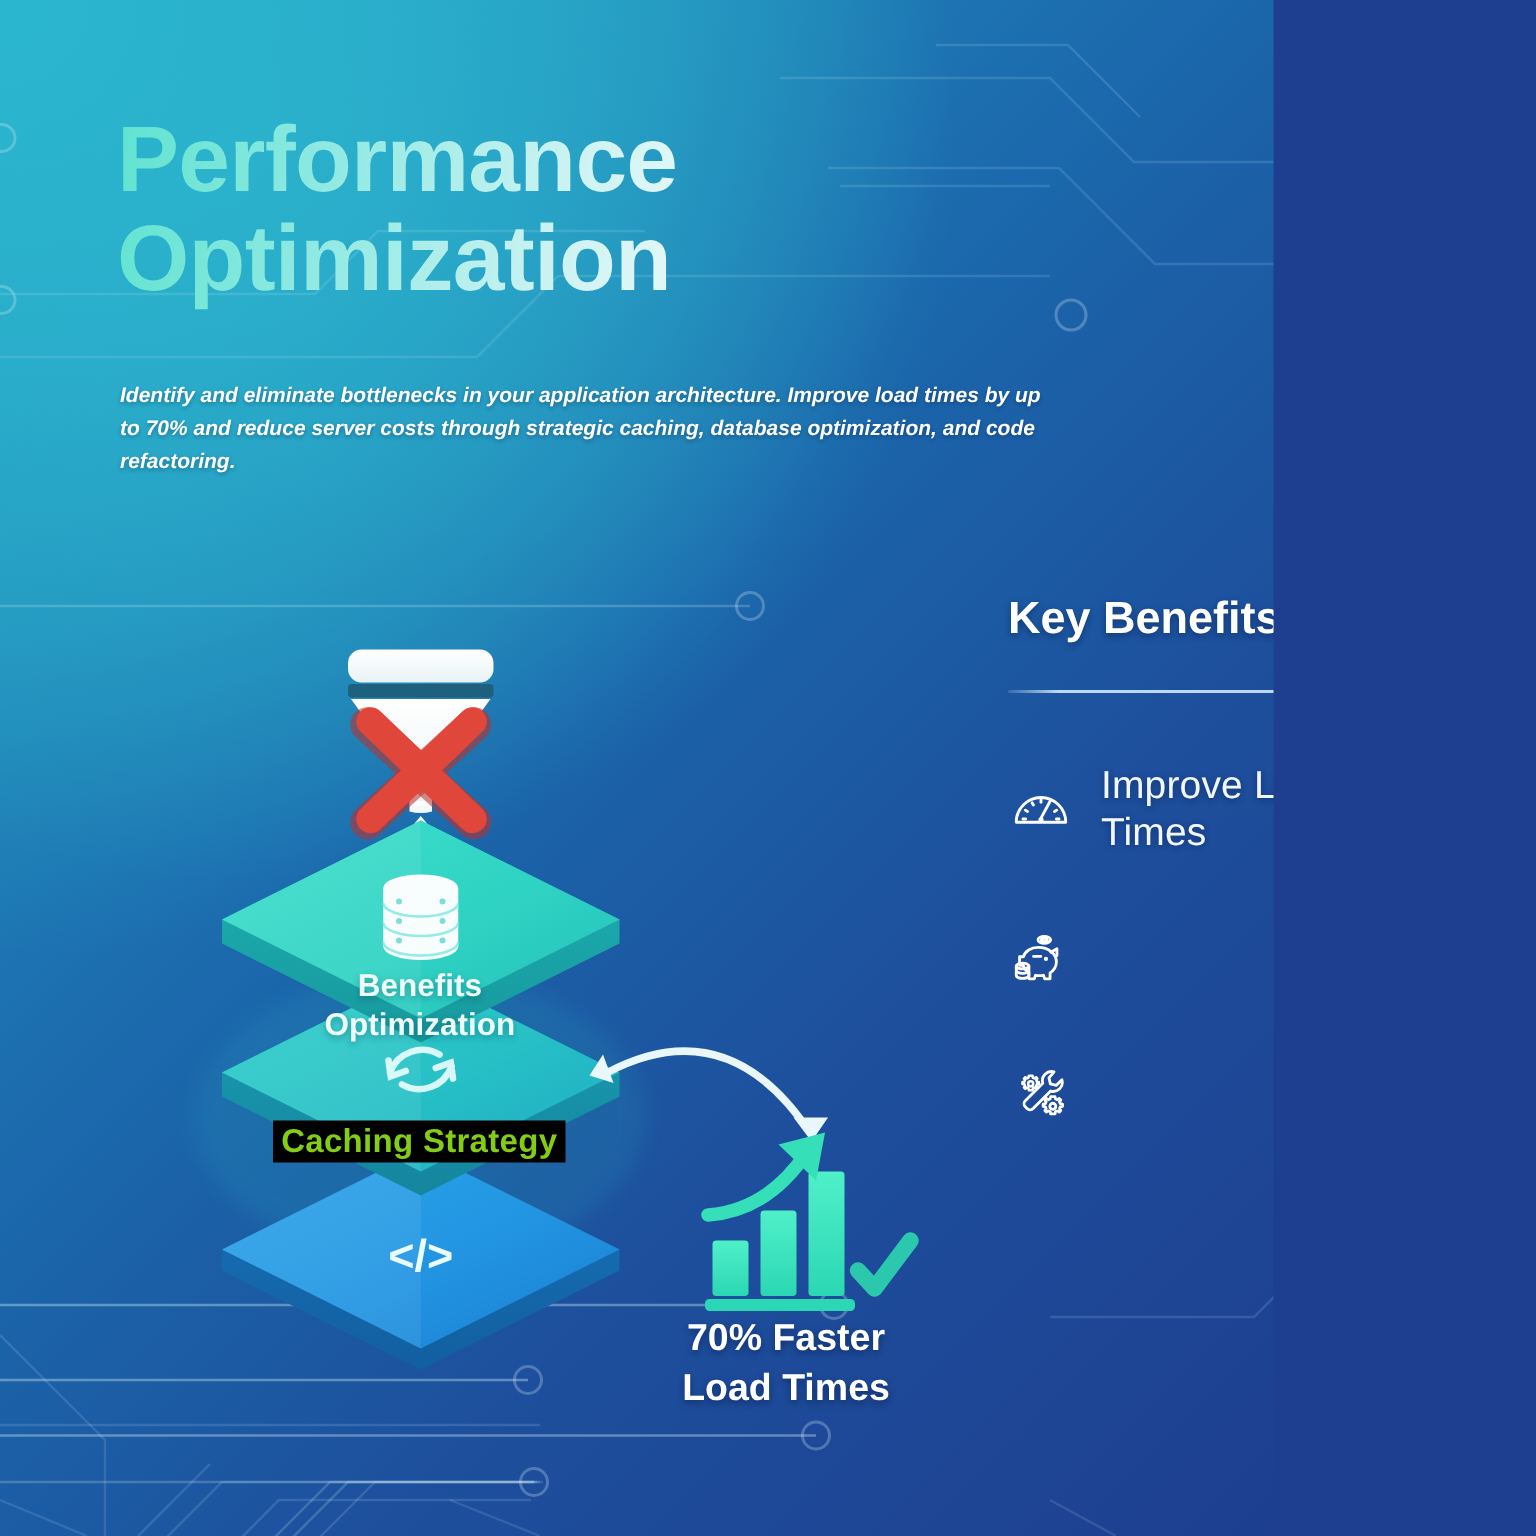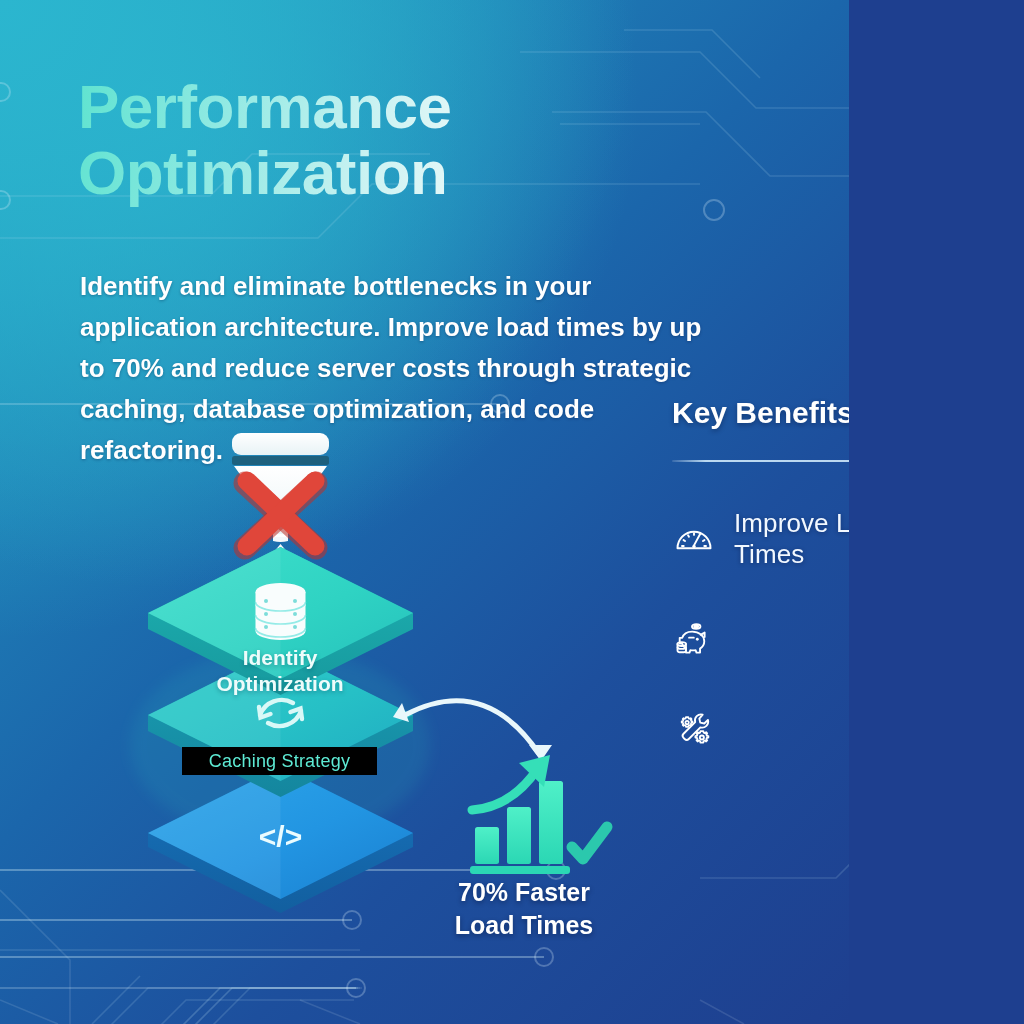--- a/index.html
+++ b/index.html
@@ -35,27 +35,28 @@
     -webkit-background-clip:text;
     background-clip:text;
     color:transparent;
     -webkit-text-fill-color:transparent;
     text-shadow:none;
   }
   #title .l2 { display:block; }
 
   
   #lede {
-    position:absolute; left:80px; top:266px;
+    position:absolute; left:80px; top:252px;
     width:625px;
     color:#ffffff;
-    font-size:26px;
+    font-size:14px;
     font-weight:bold;
     line-height:1.58;
     text-shadow:0 1px 3px rgba(0,20,60,.33);
+    font-style:italic;
   }
 
   
   #benefits { position:absolute; left:672px; top:396px; width:290px; }
   #benefits-head {
     display:flex; align-items:center; gap:14px;
     color:#fff; font-size:30px; font-weight:bold;
     text-shadow:0 2px 5px rgba(0,16,50,.40);
   }
   #benefits-divider {
@@ -88,21 +89,21 @@
     text-shadow:0 2px 4px rgba(0,60,80,.35);
     pointer-events:none;
   }
   #caching-chip {
     position:absolute; left:182px; top:747px;
     width:195px; height:28px;
     background:#000;
     display:flex; align-items:center; justify-content:center;
   }
   #caching-chip span {
-    color:#5eead4; font-size:18px; font-weight:normal; letter-spacing:.2px;
+    color:#84cc16; font-size:22px; font-weight:bold; letter-spacing:.2px;
   }
 
   #faster-caption {
     position:absolute; left:440px; top:876px;
     width:168px; text-align:center;
     color:#ffffff; font-size:25px; font-weight:bold; line-height:1.33;
     text-shadow:0 2px 5px rgba(0,16,50,.45);
   }
 </style>
 </head>
@@ -401,21 +402,21 @@
         <rect x="419" y="366" width="24" height="83" rx="2.5" fill="url(#gBar)"></rect>
         <rect x="350" y="451" width="100" height="8" rx="3" fill="#2bd7b4"></rect>
         <path d="M352 395 Q392 392 418 353" fill="none" stroke="#35dfb8" stroke-width="9" stroke-linecap="round"></path>
         <path d="M399 348 L430 340 L424 372 Z" fill="#35dfb8"></path>
         <path d="M452 432 L463 444 L487 412" fill="none" stroke="#2bc8ad" stroke-width="11" stroke-linecap="round" stroke-linejoin="round"></path>
       </g>
     </svg>
   </div>
 
   <div id="layer-top-label">
-    <span>Identify</span><br>
+    <span>Benefits</span><br>
     <span>Optimization</span>
   </div>
 
   <div id="caching-chip">
     <span>Caching Strategy</span>
   </div>
 
   <div id="faster-caption">
     <span>70% Faster</span><br>
     <span>Load Times</span>

